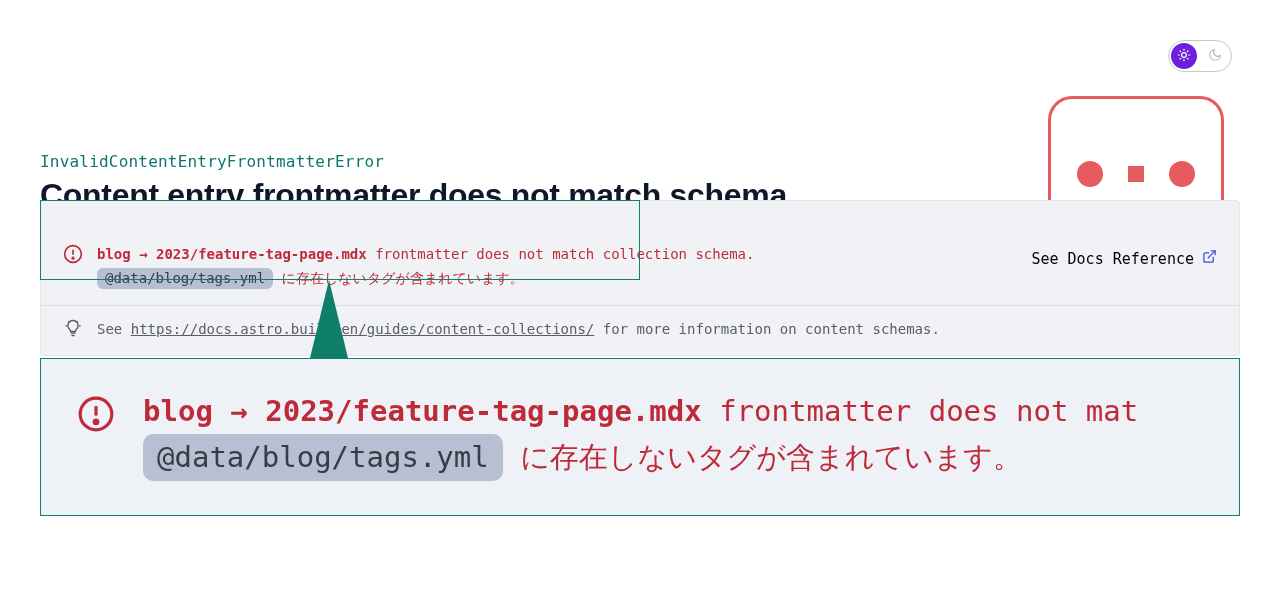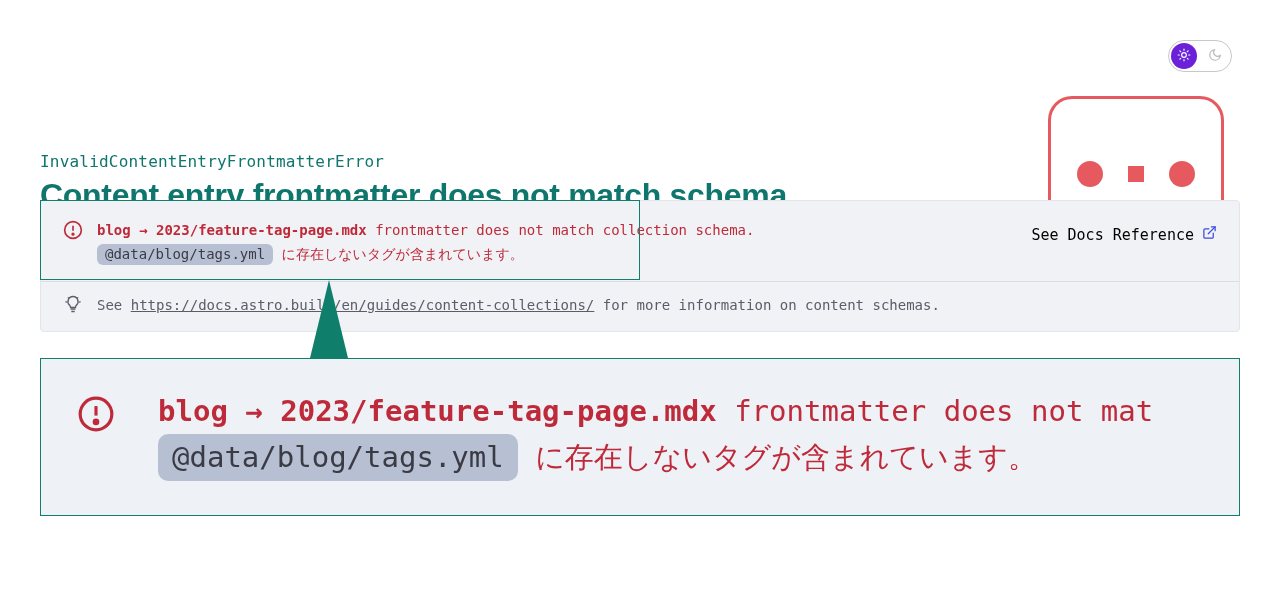--- a/index.html
+++ b/index.html
@@ -89,40 +89,41 @@
     .err-name {
       color: #0f766e;
       font-size: 16px;
       margin-bottom: 6px;
       letter-spacing: 0.2px;
       margin-top: 40px;
     }
     .err-title {
       font-size: 32px;
       font-weight: 700;
-      color: #0f766e;
+      color: #0f172a;
       letter-spacing: -0.3px;
     }
 
     
     .panel {
       position: absolute;
       left: 40px;
       right: 40px;
       top: 200px;
       background: #f0f2f5;
       border: 1px solid #e3e5ea;
       border-radius: 4px;
     }
     .panel-inner {
       display: flex;
       align-items: flex-start;
       justify-content: space-between;
       padding: 18px 22px 14px 22px;
       border-bottom: 1px solid #dadde3;
+      margin-top: 24px;
     }
     .err-row {
       display: flex;
       gap: 14px;
       align-items: flex-start;
     }
     .alert-icon {
       flex: 0 0 auto;
       margin-top: 1px;
     }
@@ -192,21 +193,21 @@
       top: 280px;
       width: 0;
       height: 0;
       border-left: 19px solid transparent;
       border-right: 19px solid transparent;
       border-bottom: 78px solid #0f7f6c;
     }
     .zoom-row {
       display: flex;
       align-items: flex-start;
-      gap: 43px;
+      gap: 28px;
       padding: 30px 0 0 36px;
     }
     .zoom-row .big-msg {
       color: #bf2a3a;
       font-size: 29px;
       line-height: 1.55;
       white-space: nowrap;
       overflow: hidden;
     }
     .zoom-row .big-msg .entry { font-weight: 700; }

